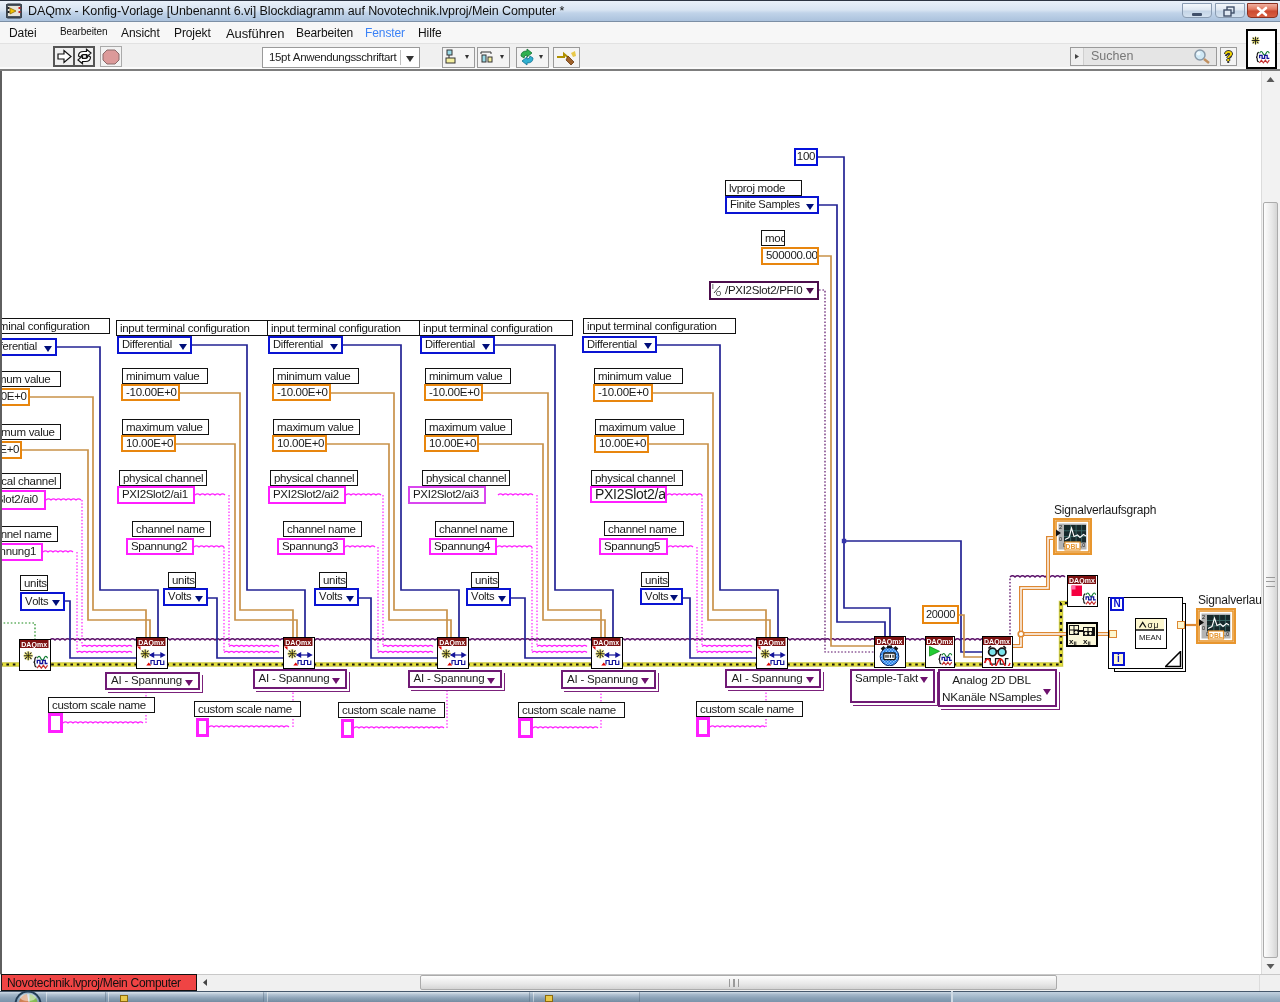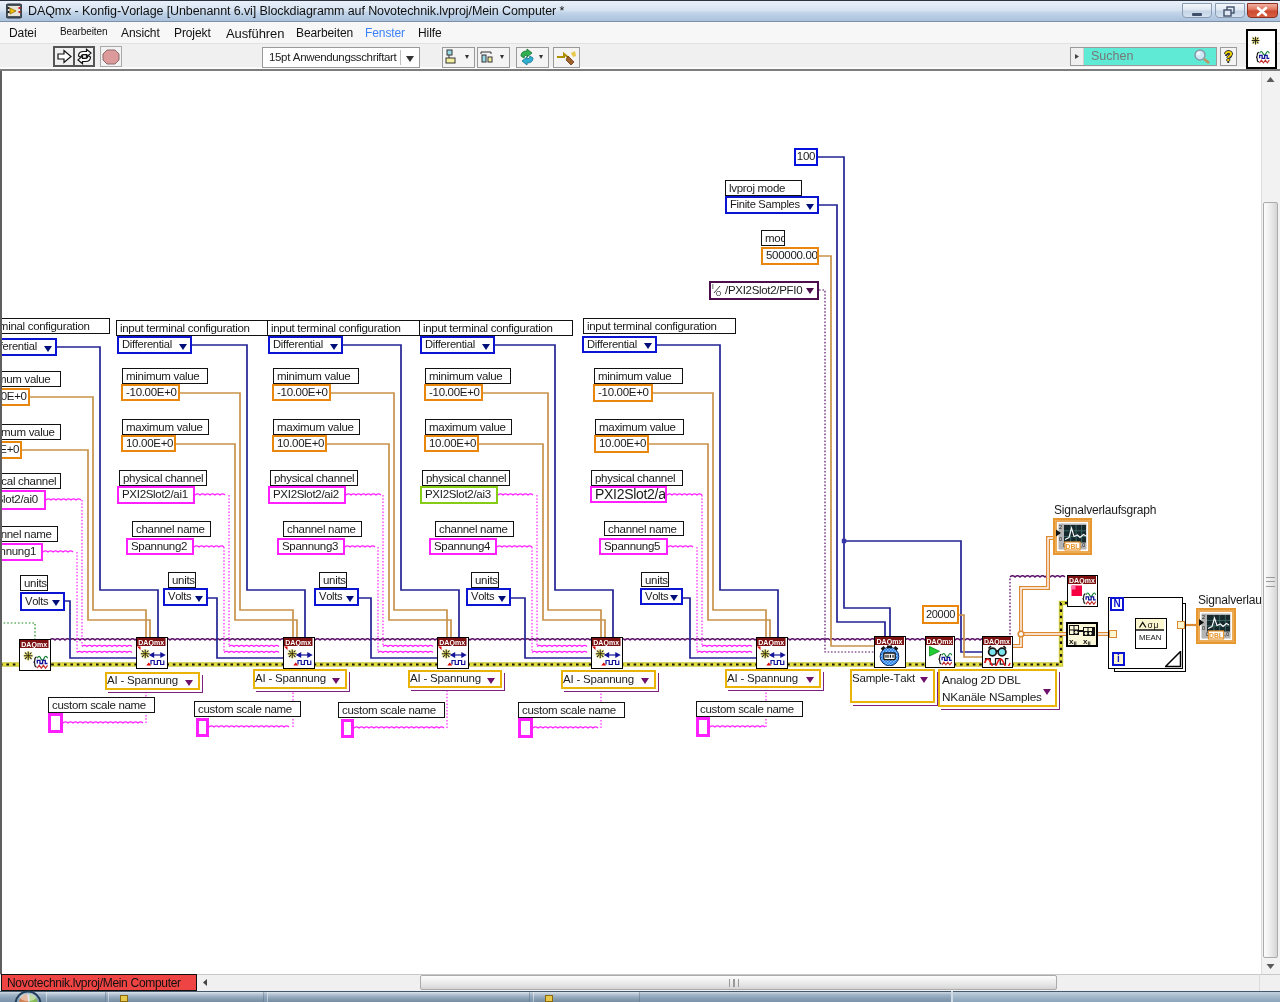--- a/index.html
+++ b/index.html
@@ -1,19 +1,19 @@
 <!DOCTYPE html>
 <html><head><meta charset="utf-8"><style>
 *{margin:0;padding:0;box-sizing:border-box}
 html,body{width:1280px;height:1002px}
 body{position:relative;overflow:hidden;font-family:"Liberation Sans",sans-serif;background:#fff;font-kerning:none}
 .abs{position:absolute}
 .lb{position:absolute;background:#fff;border:1px solid #111;color:#1a1a1a;white-space:nowrap;overflow:hidden;z-index:3}
 .ct{position:absolute;background:#fff;color:#1a1a1a;white-space:nowrap;overflow:hidden;z-index:3;letter-spacing:-0.3px}
-.dp{position:absolute;background:#fff;border:2px solid #eab308;color:#1c1c1c;white-space:nowrap;z-index:3;letter-spacing:-0.2px;box-shadow:2px 2px 0 0 #fff,3px 3px 0 0 #7b217b}
+.dp{position:absolute;background:#fff;border:2px solid #701a75;color:#1c1c1c;white-space:nowrap;z-index:3;text-align:center;letter-spacing:-0.2px;box-shadow:2px 2px 0 0 #fff,3px 3px 0 0 #7b217b}
 .tri{position:absolute;width:0;height:0;border-left:4.5px solid transparent;border-right:4.5px solid transparent;border-top:6px solid}
 .nd{position:absolute;background:#fff;border:1.6px solid #000;z-index:4;overflow:hidden}
 .tx{position:absolute;color:#1a1a1a;white-space:nowrap;z-index:3}
 </style></head><body>
 <div class="abs" style="left:0;top:71px;width:1261px;height:903px;background:#fff;overflow:hidden;z-index:1">
 <svg width="1261" height="903" viewBox="0 71 1261 903" style="position:absolute;left:0;top:0">
 <path d="M50,640 q2.5,-2.4 5,0 q2.5,-2.4 5,0 q2.5,-2.4 5,0 q2.5,-2.4 5,0 q2.5,-2.4 5,0 q2.5,-2.4 5,0 q2.5,-2.4 5,0 q2.5,-2.4 5,0 q2.5,-2.4 5,0 q2.5,-2.4 5,0 q2.5,-2.4 5,0 q2.5,-2.4 5,0 q2.5,-2.4 5,0 q2.5,-2.4 5,0 q2.5,-2.4 5,0 q2.5,-2.4 5,0 q2.5,-2.4 5,0 q2.5,-2.4 5,0 q2.5,-2.4 5,0 q2.5,-2.4 5,0 q2.5,-2.4 5,0 q2.5,-2.4 5,0 q2.5,-2.4 5,0 q2.5,-2.4 5,0 q2.5,-2.4 5,0 q2.5,-2.4 5,0 q2.5,-2.4 5,0 q2.5,-2.4 5,0 q2.5,-2.4 5,0 q2.5,-2.4 5,0 q2.5,-2.4 5,0 q2.5,-2.4 5,0 q2.5,-2.4 5,0 q2.5,-2.4 5,0 q2.5,-2.4 5,0 q2.5,-2.4 5,0 q2.5,-2.4 5,0 q2.5,-2.4 5,0 q2.5,-2.4 5,0 q2.5,-2.4 5,0 q2.5,-2.4 5,0 q2.5,-2.4 5,0 q2.5,-2.4 5,0 q2.5,-2.4 5,0 q2.5,-2.4 5,0 q2.5,-2.4 5,0 q2.5,-2.4 5,0 q2.5,-2.4 5,0 q2.5,-2.4 5,0 q2.5,-2.4 5,0 q2.5,-2.4 5,0 q2.5,-2.4 5,0 q2.5,-2.4 5,0 q2.5,-2.4 5,0 q2.5,-2.4 5,0 q2.5,-2.4 5,0 q2.5,-2.4 5,0 q2.5,-2.4 5,0 q2.5,-2.4 5,0 q2.5,-2.4 5,0 q2.5,-2.4 5,0 q2.5,-2.4 5,0 q2.5,-2.4 5,0 q2.5,-2.4 5,0 q2.5,-2.4 5,0 q2.5,-2.4 5,0 q2.5,-2.4 5,0 q2.5,-2.4 5,0 q2.5,-2.4 5,0 q2.5,-2.4 5,0 q2.5,-2.4 5,0 q2.5,-2.4 5,0 q2.5,-2.4 5,0 q2.5,-2.4 5,0 q2.5,-2.4 5,0 q2.5,-2.4 5,0 q2.5,-2.4 5,0 q2.5,-2.4 5,0 q2.5,-2.4 5,0 q2.5,-2.4 5,0 q2.5,-2.4 5,0 q2.5,-2.4 5,0 q2.5,-2.4 5,0 q2.5,-2.4 5,0 q2.5,-2.4 5,0 q2.5,-2.4 5,0 q2.5,-2.4 5,0 q2.5,-2.4 5,0 q2.5,-2.4 5,0 q2.5,-2.4 5,0 q2.5,-2.4 5,0 q2.5,-2.4 5,0 q2.5,-2.4 5,0 q2.5,-2.4 5,0 q2.5,-2.4 5,0 q2.5,-2.4 5,0 q2.5,-2.4 5,0 q2.5,-2.4 5,0 q2.5,-2.4 5,0 q2.5,-2.4 5,0 q2.5,-2.4 5,0 q2.5,-2.4 5,0 q2.5,-2.4 5,0 q2.5,-2.4 5,0 q2.5,-2.4 5,0 q2.5,-2.4 5,0 q2.5,-2.4 5,0 q2.5,-2.4 5,0 q2.5,-2.4 5,0 q2.5,-2.4 5,0 q2.5,-2.4 5,0 q2.5,-2.4 5,0 q2.5,-2.4 5,0 q2.5,-2.4 5,0 q2.5,-2.4 5,0 q2.5,-2.4 5,0 q2.5,-2.4 5,0 q2.5,-2.4 5,0 q2.5,-2.4 5,0 q2.5,-2.4 5,0 q2.5,-2.4 5,0 q2.5,-2.4 5,0 q2.5,-2.4 5,0 q2.5,-2.4 5,0 q2.5,-2.4 5,0 q2.5,-2.4 5,0 q2.5,-2.4 5,0 q2.5,-2.4 5,0 q2.5,-2.4 5,0 q2.5,-2.4 5,0 q2.5,-2.4 5,0 q2.5,-2.4 5,0 q2.5,-2.4 5,0 q2.5,-2.4 5,0 q2.5,-2.4 5,0 q2.5,-2.4 5,0 q2.5,-2.4 5,0 q2.5,-2.4 5,0 q2.5,-2.4 5,0 q2.5,-2.4 5,0 q2.5,-2.4 5,0 q2.5,-2.4 5,0 q2.5,-2.4 5,0 q2.5,-2.4 5,0 q2.5,-2.4 5,0 q2.5,-2.4 5,0 q2.5,-2.4 5,0 q2.5,-2.4 5,0 q2.5,-2.4 5,0 q2.5,-2.4 5,0 q2.5,-2.4 5,0 q2.5,-2.4 5,0 q2.5,-2.4 5,0 q2.5,-2.4 5,0 q2.5,-2.4 5,0 q2.5,-2.4 5,0 q2.5,-2.4 5,0 q2.5,-2.4 5,0 q2.5,-2.4 5,0 q2.5,-2.4 5,0 q2.5,-2.4 5,0 q2.5,-2.4 5,0 q2.5,-2.4 5,0 q2.5,-2.4 5,0 q2.5,-2.4 5,0 q2.5,-2.4 5,0 q2.5,-2.4 5,0 q2.5,-2.4 5,0 q2.5,-2.4 5,0 q2.5,-2.4 5,0 q2.5,-2.4 5,0 q2.5,-2.4 5,0 q2.5,-2.4 5,0 q2.5,-2.4 5,0 q2.5,-2.4 5,0 q2.5,-2.4 5,0 q2.5,-2.4 5,0 q2.5,-2.4 5,0 q2.5,-2.4 5,0 q2.5,-2.4 5,0 q2.5,-2.4 5,0 q2.5,-2.4 5,0 q2.5,-2.4 5,0 q2.5,-2.4 5,0 q2.5,-2.4 5,0 q2.5,-2.4 5,0 q2.5,-2.4 5,0 q2.5,-2.4 5,0 q2.5,-2.4 5,0 q2.5,-2.4 5,0 q2.5,-2.4 5,0 q2.5,-2.4 5,0" stroke="#5a0f68" stroke-width="1.5" fill="none"></path>
 <path d="M1010,638 L1010,577" stroke="#5a0f68" stroke-width="1.3" fill="none" stroke-dasharray="1.6 1.8"></path>
 <path d="M1010,577 q2.5,-2.4 5,0 q2.5,-2.4 5,0 q2.5,-2.4 5,0 q2.5,-2.4 5,0 q2.5,-2.4 5,0 q2.5,-2.4 5,0 q2.5,-2.4 5,0 q2.5,-2.4 5,0 q2.5,-2.4 5,0 q2.5,-2.4 5,0 q2.5,-2.4 5,0" stroke="#5a0f68" stroke-width="1.5" fill="none"></path>
 <path d="M0,664.5 L1061,664.5 L1061,603 L1067,603" stroke="#f2efa8" stroke-width="5" fill="none"></path>
@@ -160,21 +160,21 @@
 <div class="abs" style="left:516px;top:47px;width:33px;height:21px;z-index:3;border:1px solid #9a9a9a;background:#f4f4f4;z-index:10"><svg width="31" height="19">
       <path d="M4,8 q0,-5 6,-5 l0,-2 5,4 -5,4 0,-2 q-3,0 -3,3z" fill="#30b050" stroke="#107030" stroke-width="0.8"></path>
       <path d="M16,10 q0,5 -6,5 l0,2 -5,-4 5,-4 0,2 q3,0 3,-3z" fill="#30b0d0" stroke="#107090" stroke-width="0.8"></path>
       <path d="M22,7 l4,0 -2,4z" fill="#333"></path>
     </svg></div>
 <div class="abs" style="left:553px;top:47px;width:27px;height:21px;z-index:3;border:1px solid #9a9a9a;background:#f4f4f4;z-index:10"><svg width="25" height="19">
       <path d="M3,9 h7 v-3 l6,5" fill="none" stroke="#b09000" stroke-width="2"></path>
       <path d="M14,8 l6,6 -3,3 -5,-5z" fill="#a0622a" stroke="#6a3a10" stroke-width="0.8"></path>
       <path d="M17,5 l4,-2 1,5 -3,1z" fill="#e8c84a"></path>
     </svg></div>
-<div class="abs" style="left:1070px;top:47px;width:147px;height:19px;z-index:3;border:1px solid #9a9a9a;background:#5eead4;z-index:10">
+<div class="abs" style="left:1070px;top:47px;width:147px;height:19px;z-index:3;border:1px solid #9a9a9a;background:#e5e5e5;z-index:10">
     <div style="position:absolute;left:0;top:0;bottom:0;width:13px;background:#efefef;border-right:1px solid #cfcfcf"></div>
     <svg width="13" height="17" style="position:absolute;left:0;top:0">
       <path d="M4,6 l4,2.5 -4,2.5z" fill="#444"></path>
     </svg>
     <div style="font-size:12.5px;color:#777;padding:1px 0 0 20px">Suchen</div>
 <svg width="24" height="17" style="position:absolute;right:2px;top:0">
       <circle cx="10" cy="7" r="5" fill="#cfe8f5" stroke="#8899a8" stroke-width="1.5"></circle>
       <circle cx="8.5" cy="5.5" r="2" fill="#eef8fd" stroke="none"></circle>
       <path d="M14,11 l5,4" stroke="#c09060" stroke-width="2.5"></path>
     </svg>
@@ -250,21 +250,21 @@
 <div class="ct" style="left:277px;top:538px;width:68px;height:17px;border:2px solid #ff1fff;font-size:11.5px;line-height:12px;padding-left:3px">Spannung3</div>
 <div class="lb" style="left:319px;top:572px;width:28px;height:16px;font-size:11.5px;letter-spacing:-0.3px;line-height:15px;padding-left:3px">units</div>
 <div class="ct" style="left:314px;top:588px;width:45px;height:18px;border:2px solid #0a14d2;font-size:11.2px;line-height:13px;padding-left:3px">Volts<span class="tri" style="border-top-color:#000e7a;right:3px;top:6px"></span></div>
 <div class="lb" style="left:419px;top:320px;width:154px;height:16px;font-size:11.5px;letter-spacing:-0.3px;line-height:15px;padding-left:3px">input terminal configuration</div>
 <div class="ct" style="left:420px;top:336px;width:75px;height:18px;border:2px solid #0a14d2;font-size:11.2px;line-height:13px;padding-left:3px">Differential<span class="tri" style="border-top-color:#000e7a;right:3px;top:6px"></span></div>
 <div class="lb" style="left:425px;top:368px;width:86px;height:16px;font-size:11.5px;letter-spacing:-0.3px;line-height:15px;padding-left:3px">minimum value</div>
 <div class="ct" style="left:424px;top:384px;width:59px;height:17px;border:2px solid #e8860e;font-size:11.5px;line-height:12px;padding-left:3px">-10.00E+0</div>
 <div class="lb" style="left:425px;top:419px;width:87px;height:16px;font-size:11.5px;letter-spacing:-0.3px;line-height:15px;padding-left:3px">maximum value</div>
 <div class="ct" style="left:424px;top:435px;width:55px;height:17px;border:2px solid #e8860e;font-size:11.5px;line-height:12px;padding-left:3px">10.00E+0</div>
 <div class="lb" style="left:422px;top:470px;width:88px;height:16px;font-size:11.5px;letter-spacing:-0.3px;line-height:15px;padding-left:3px">physical channel</div>
-<div class="ct" style="left:420px;top:486px;width:78px;height:18px;border:2px solid #84cc16;font-size:11.5px;line-height:13px;padding-left:3px">PXI2Slot2/ai3</div>
+<div class="ct" style="left:408px;top:486px;width:78px;height:18px;border:2px solid #d946ef;font-size:11.5px;line-height:13px;padding-left:3px">PXI2Slot2/ai3</div>
 <div class="lb" style="left:435px;top:521px;width:79px;height:16px;font-size:11.5px;letter-spacing:-0.3px;line-height:15px;padding-left:3px">channel name</div>
 <div class="ct" style="left:429px;top:538px;width:68px;height:17px;border:2px solid #ff1fff;font-size:11.5px;line-height:12px;padding-left:3px">Spannung4</div>
 <div class="lb" style="left:471px;top:572px;width:28px;height:16px;font-size:11.5px;letter-spacing:-0.3px;line-height:15px;padding-left:3px">units</div>
 <div class="ct" style="left:466px;top:588px;width:45px;height:18px;border:2px solid #0a14d2;font-size:11.2px;line-height:13px;padding-left:3px">Volts<span class="tri" style="border-top-color:#000e7a;right:3px;top:6px"></span></div>
 <div class="lb" style="left:583px;top:318px;width:153px;height:16px;font-size:11.5px;letter-spacing:-0.3px;line-height:15px;padding-left:3px">input terminal configuration</div>
 <div class="ct" style="left:582px;top:336px;width:75px;height:17px;border:2px solid #0a14d2;font-size:11.2px;line-height:12px;padding-left:3px">Differential<span class="tri" style="border-top-color:#000e7a;right:3px;top:5px"></span></div>
 <div class="lb" style="left:594px;top:368px;width:89px;height:16px;font-size:11.5px;letter-spacing:-0.3px;line-height:15px;padding-left:3px">minimum value</div>
 <div class="ct" style="left:593px;top:384px;width:60px;height:18px;border:2px solid #e8860e;font-size:11.5px;line-height:13px;padding-left:3px">-10.00E+0</div>
 <div class="lb" style="left:595px;top:419px;width:89px;height:16px;font-size:11.5px;letter-spacing:-0.3px;line-height:15px;padding-left:3px">maximum value</div>
 <div class="ct" style="left:594px;top:435px;width:55px;height:18px;border:2px solid #e8860e;font-size:11.5px;line-height:13px;padding-left:3px">10.00E+0</div>

